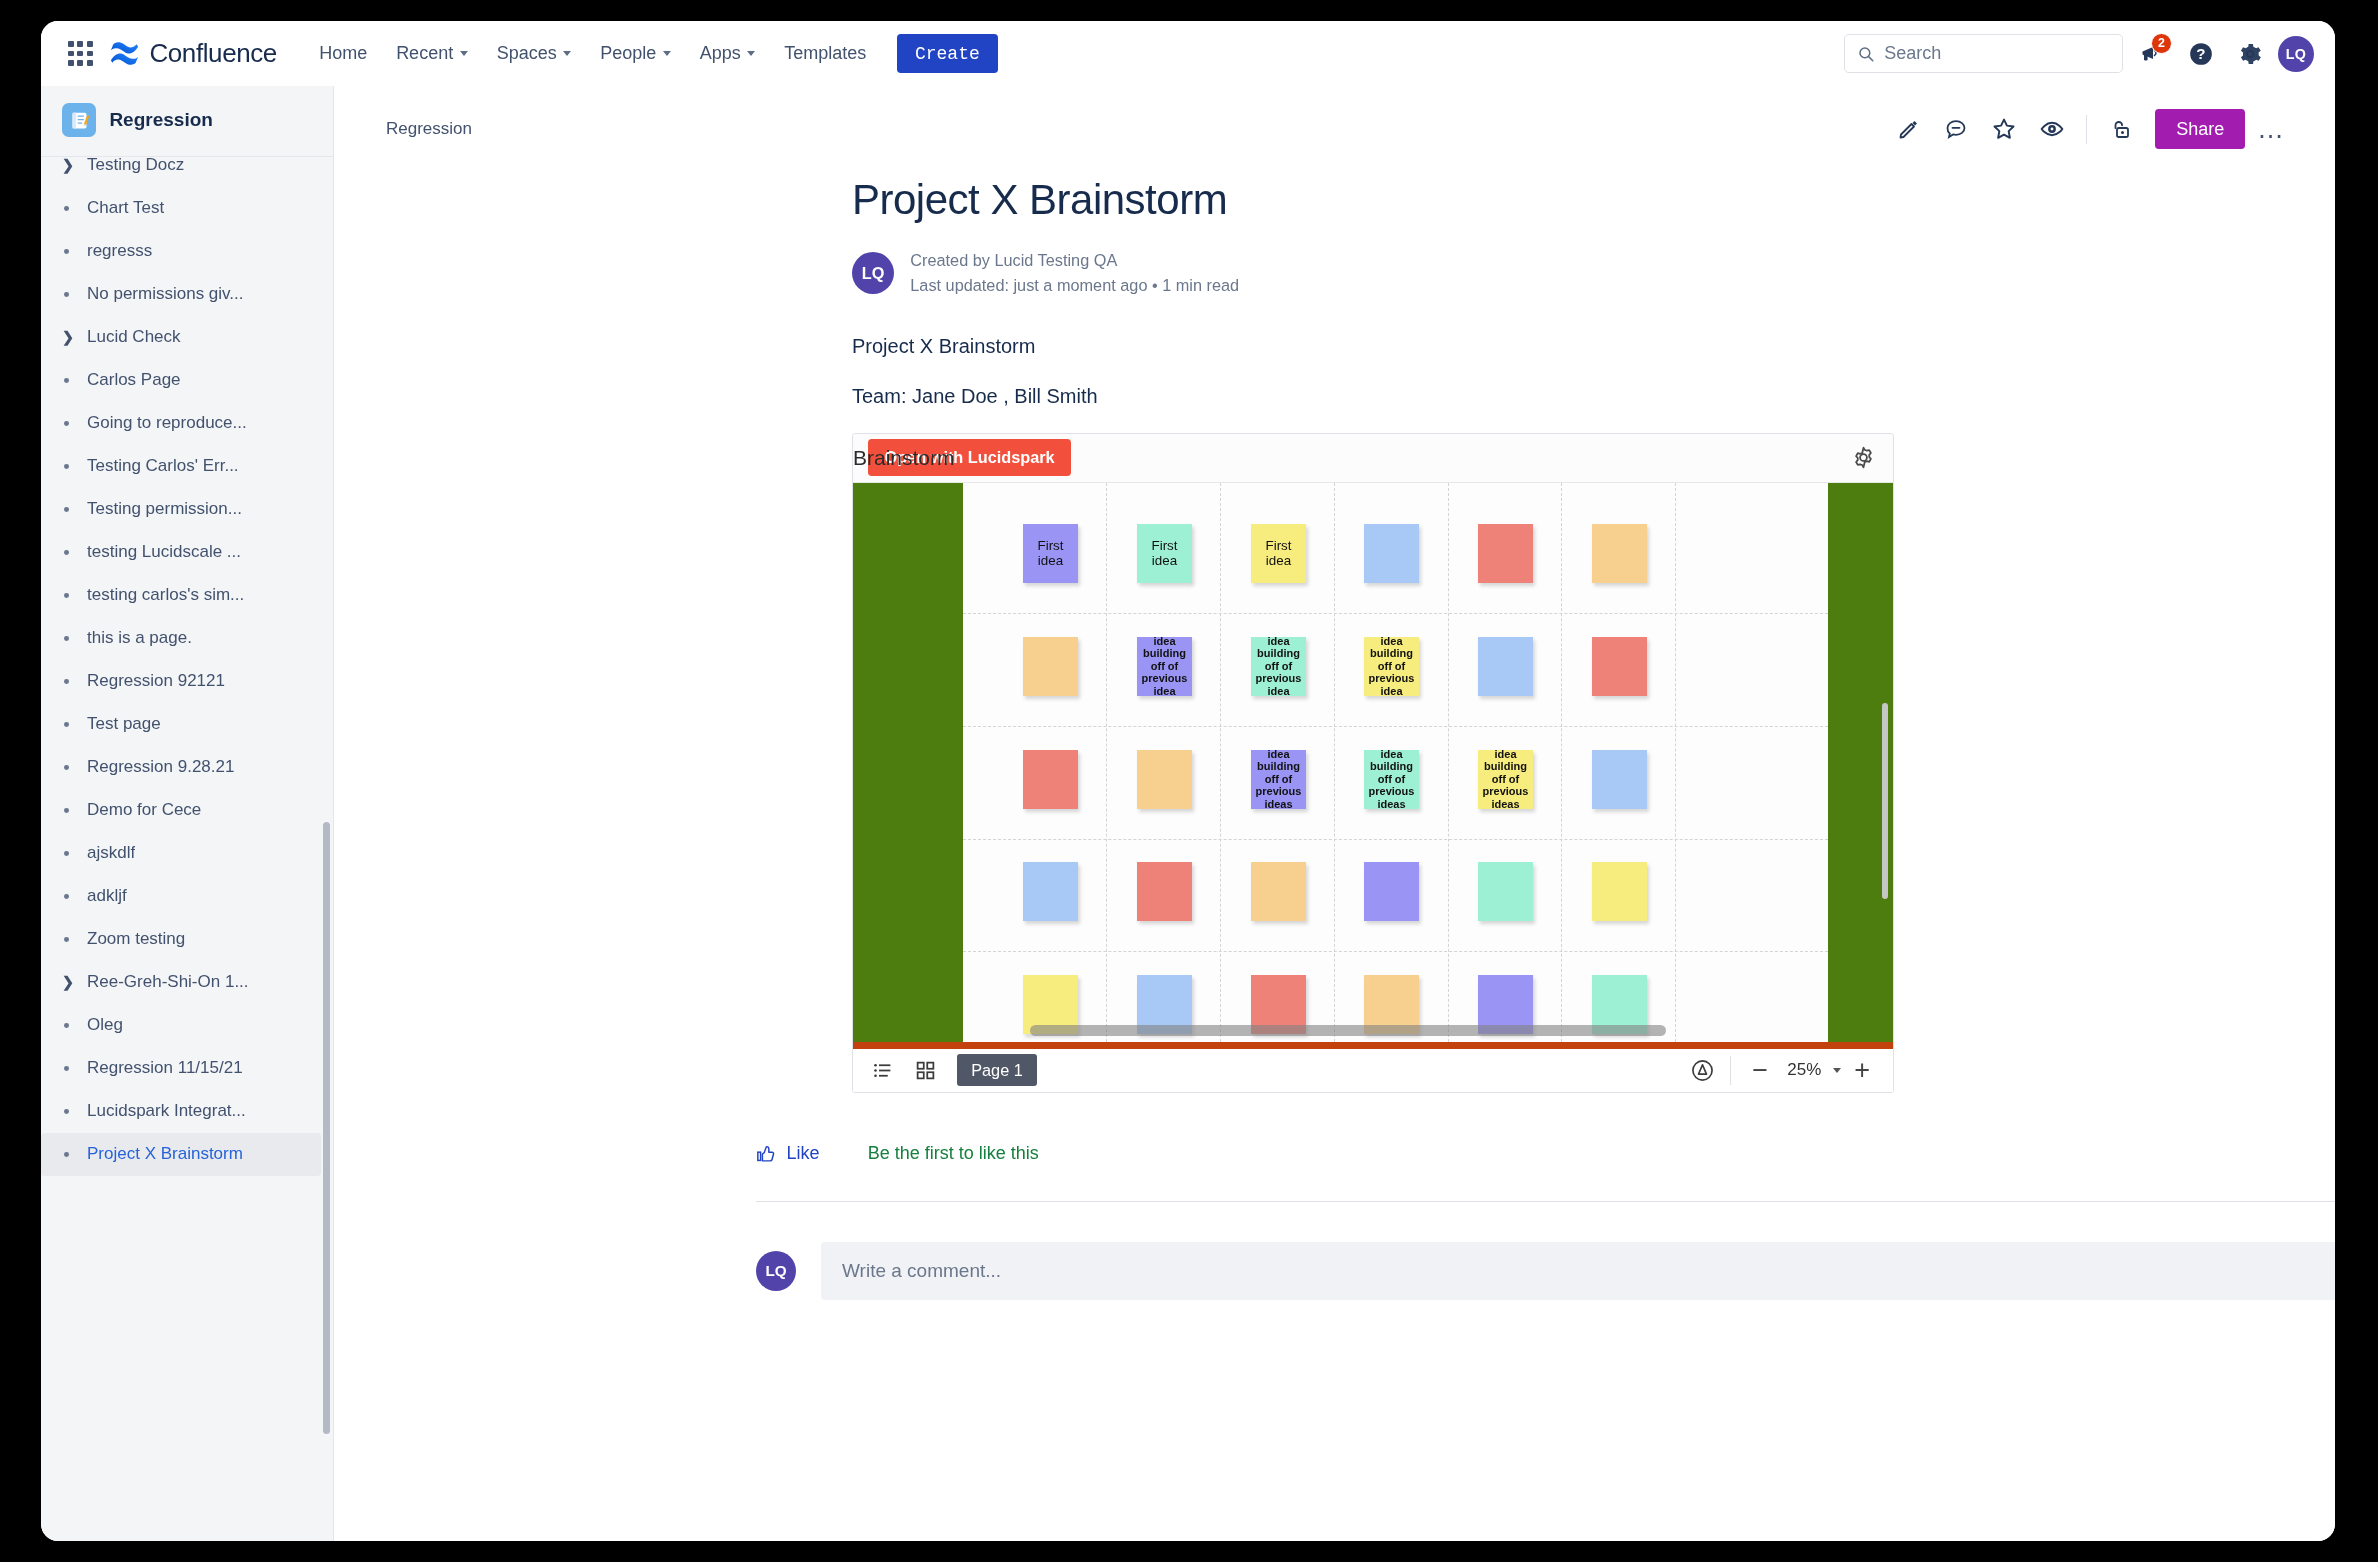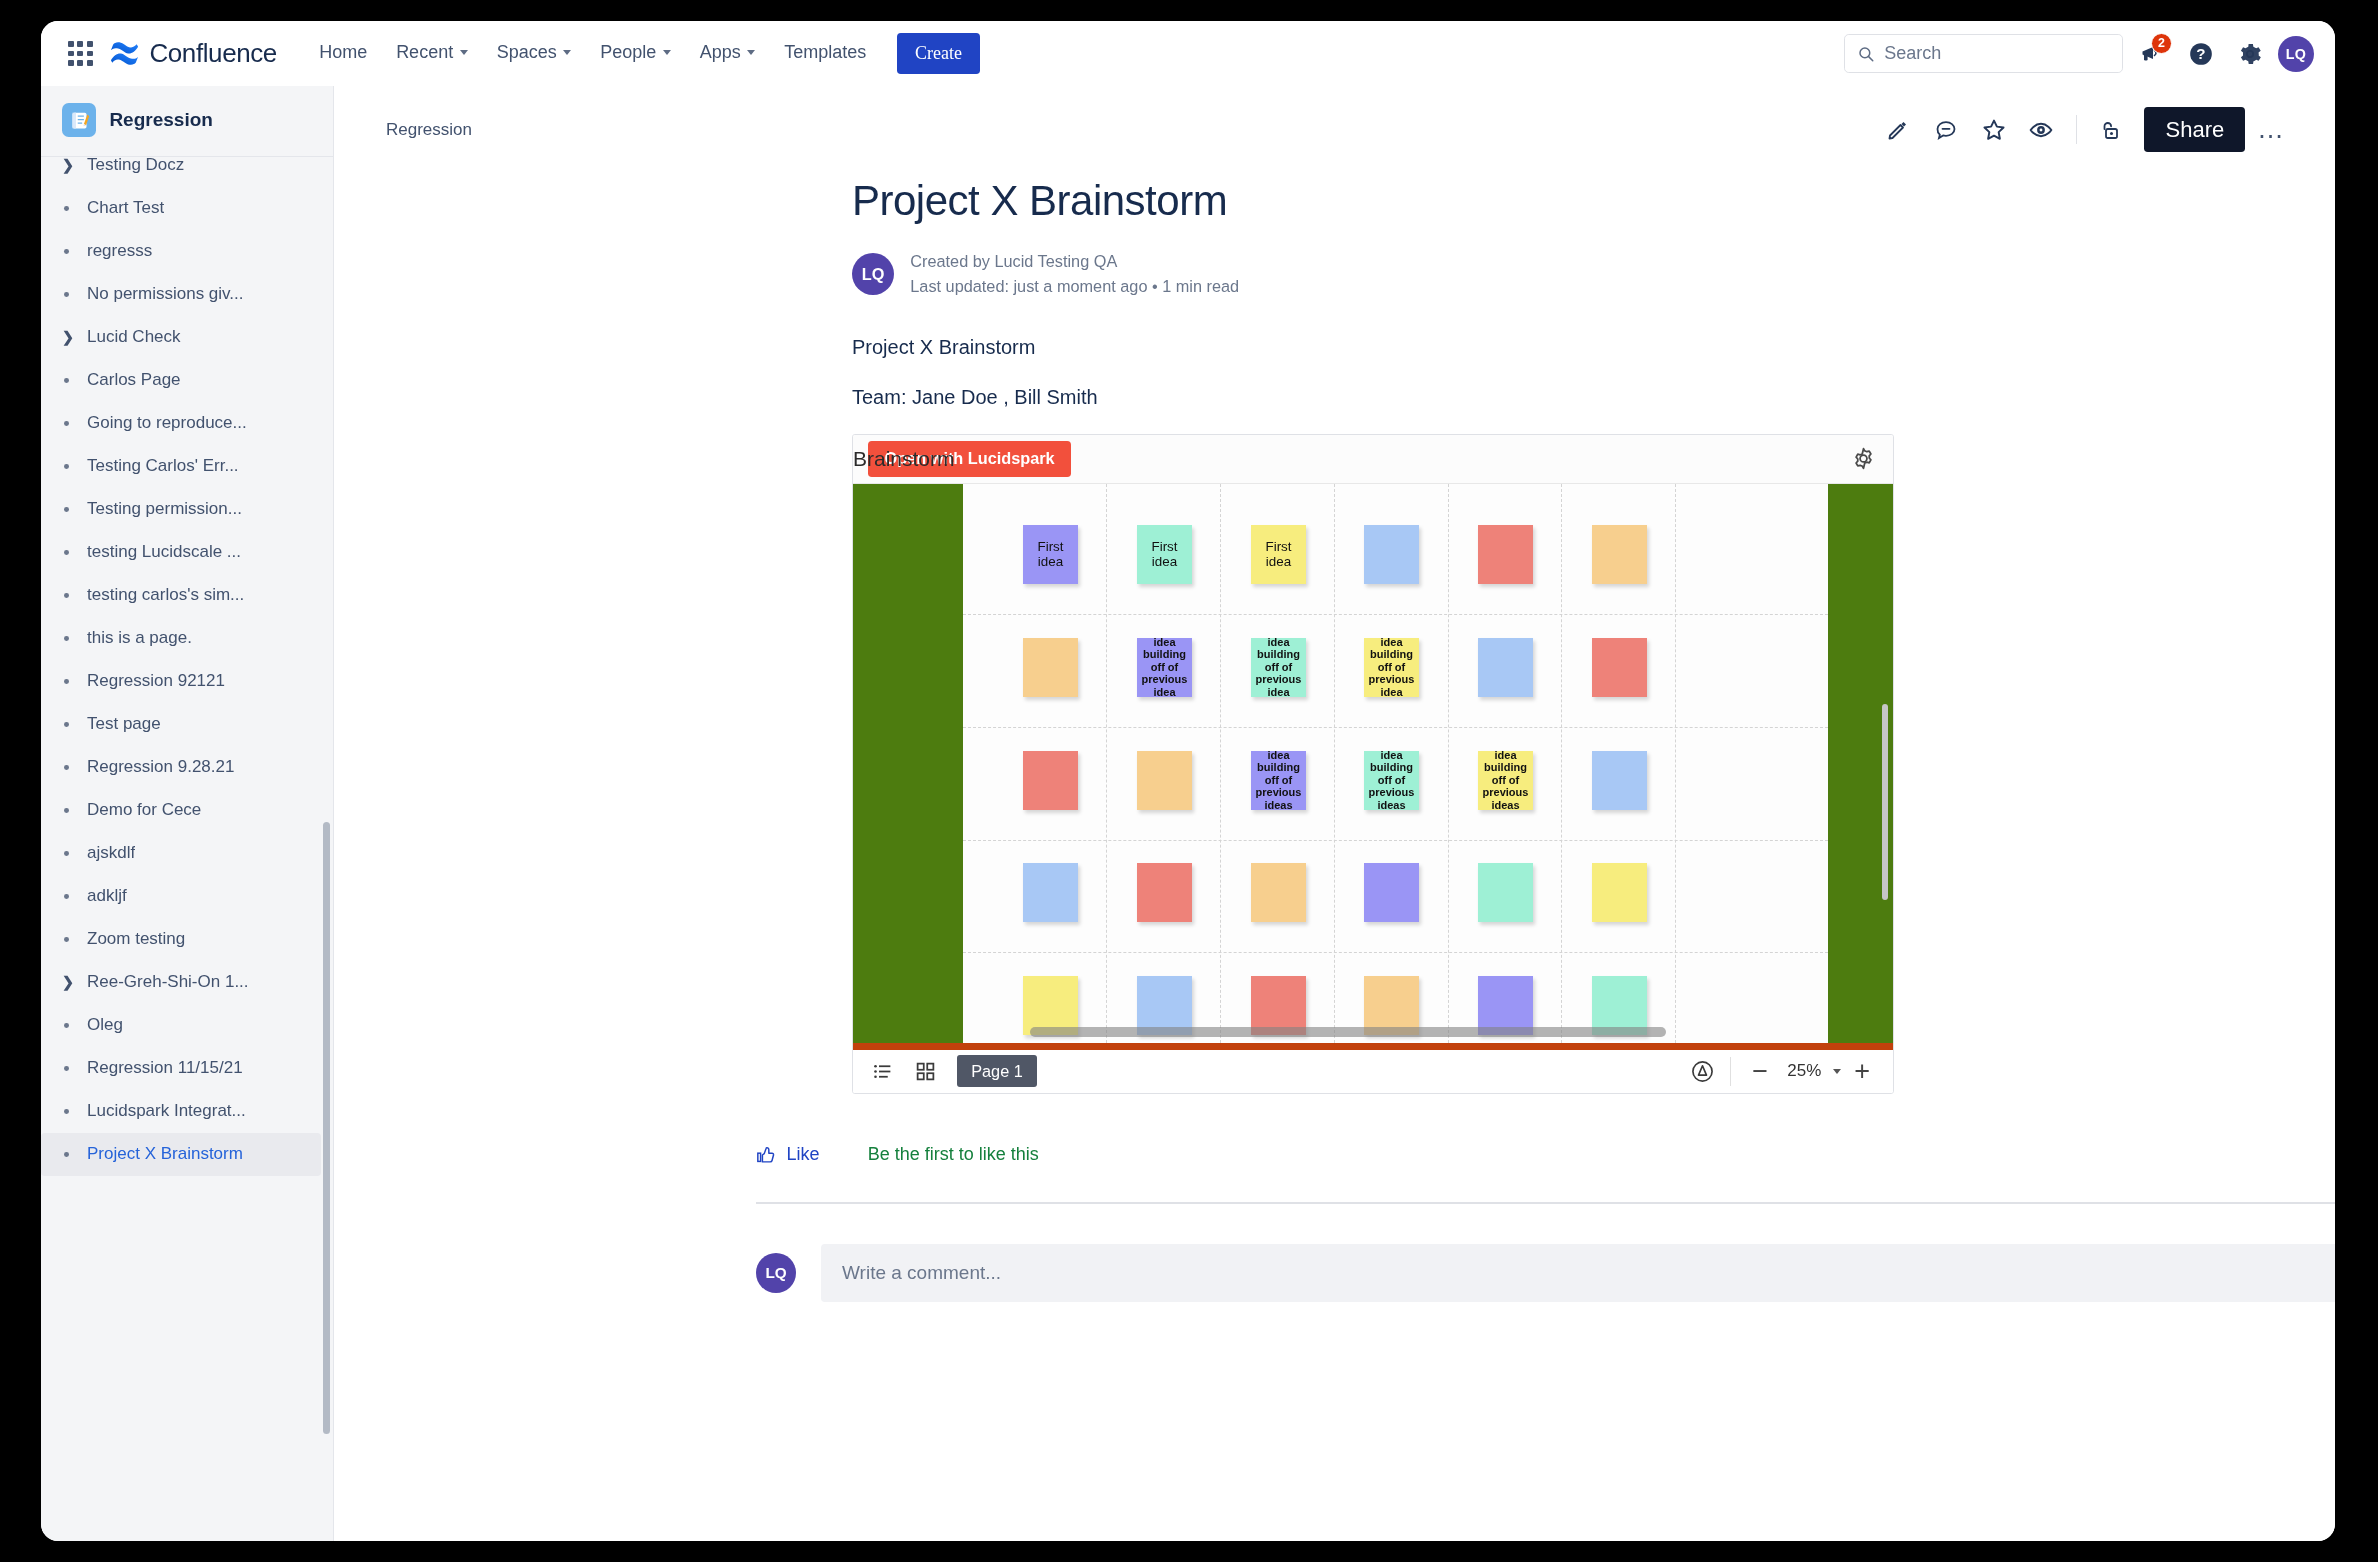--- a/index.html
+++ b/index.html
@@ -39,21 +39,21 @@
   .brand-name { font-size: 26px; color: #172b4d; letter-spacing: -0.4px; font-weight: 400; }
   .navlinks { display: flex; align-items: flex-start; gap: 2px; margin-left: 29px; }
   .navlink {
     font-size: 18px; color: #42526e; padding: 8.6px 13.4px; border-radius: 3.8px;
     cursor: pointer; display: flex; align-items: center; gap: 6.7px; white-space: nowrap;
   }
   .caret { width: 0; height: 0; border-left: 4.8px solid transparent; border-right: 4.8px solid transparent; border-top: 5.7px solid #5e6c84; display:inline-block; }
   .create-btn {
     margin-left: 15.3px; background: #2044c4; color: #fff; font-size: 18px;
     padding: 9.6px 18px; border-radius: 3.8px; cursor: pointer; border: none;
-    font-family: Liberation Serif, serif;
+    font-family: Liberation Mono, monospace;
   }
   .nav-right { margin-left: auto; display: flex; align-items: center; gap: 5.7px; }
   .searchbox {
     width: 279px; height: 39px; border: 1.9px solid #dfe1e6; border-radius: 4.8px;
     display: flex; align-items: center; gap: 9.6px; padding: 0 11.5px; background: #fff;
     cursor: text;
   }
   .searchbox .s-placeholder { font-size: 18px; color: #6b778c; }
   .icon-btn {
     width: 44px; height: 44px; border-radius: 50%;
@@ -106,21 +106,21 @@
   }
 
   
   .main { flex: 1; background: #fff; position: relative; overflow: hidden; }
   .main-head { display: flex; align-items: center; padding: 21px 42px 0 52px; }
   .breadcrumb { font-size: 17px; color: #42526e; cursor: pointer; }
   .page-actions { margin-left: auto; display: flex; align-items: center; gap: 3.8px; }
   .pa-btn { width: 44px; height: 44px; border-radius: 3.8px; display:flex; align-items:center; justify-content:center; cursor:pointer; }
   .pa-divider { width: 1px; height: 29px; background: #dfe1e6; margin: 0 8.6px; }
   .share-btn {
-    background: #0f172a; color:#fff; font-size: 22px; padding: 9.6px 21px;
+    background: #a21caf; color:#fff; font-size: 18px; padding: 9.6px 21px;
     border-radius: 3.8px; border: none; cursor: pointer; margin-left: 7.6px; font-family: inherit; text-align: right;
   }
   .dots-btn { font-size: 27px; color:#42526e; width:44px; height:44px; display:flex; align-items:center; justify-content:center; cursor:pointer; border-radius:3.8px; letter-spacing:1px;}
 
   .content { width: 1051px; margin-left: 518px; padding-top: 25px; }
   h1.page-title { font-size: 42px; color: #172b4d; font-weight: 500; letter-spacing: -0.5px; }
   .byline { display: flex; align-items: center; gap: 16.3px; margin-top: 24px; }
   .byline-avatar {
     width: 42px; height: 42px; border-radius: 50%; background: #5243aa; color:#fff;
     display:flex; align-items:center; justify-content:center; font-size:16.3px; font-weight:bold;

